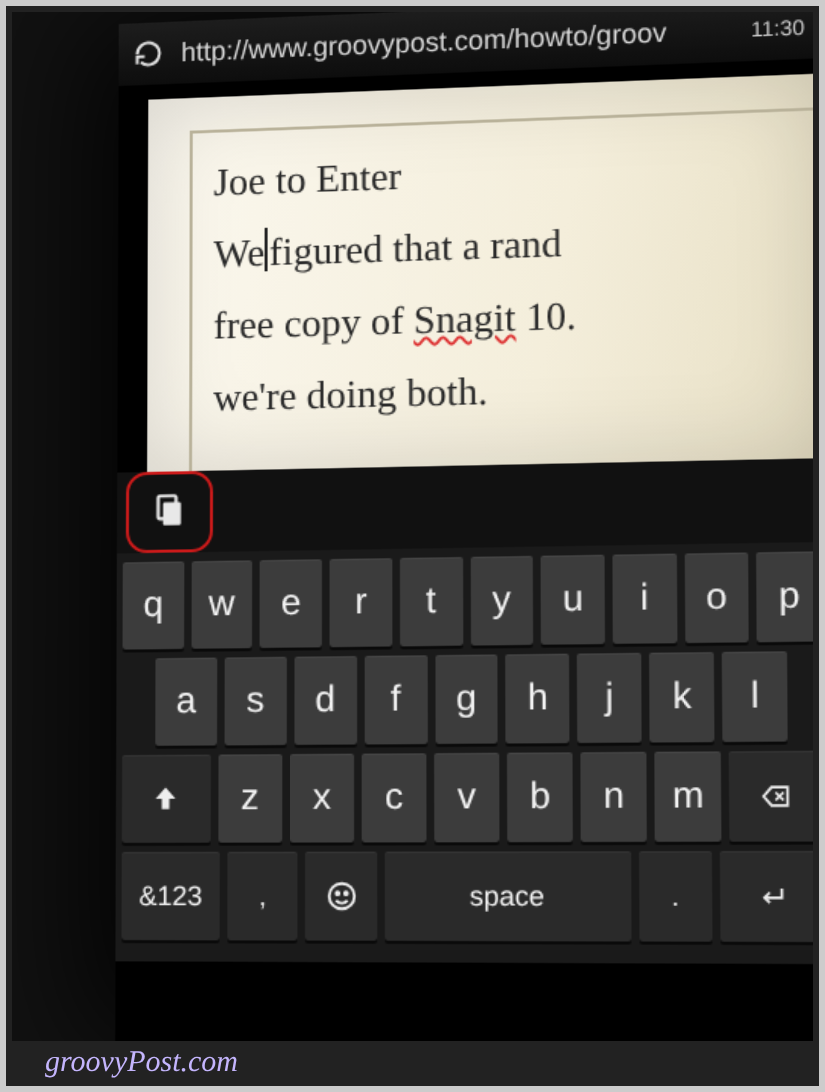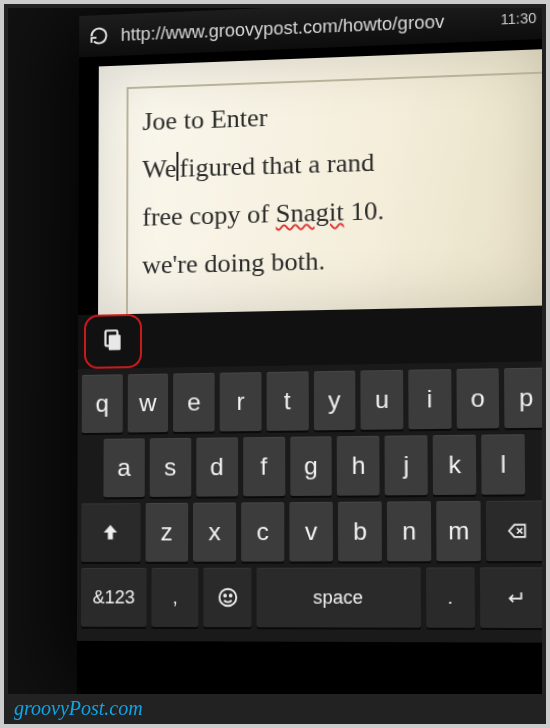--- a/index.html
+++ b/index.html
@@ -145,23 +145,23 @@
   }
   .krow.r2 { padding: 0 22px; }
   .key.fn {
     background: #2a2a2a;
     font-size: 18px;
   }
   .key.wide { flex: 1.4; }
   .key.space { flex: 3.4; font-size: 18px; }
   .watermark {
     position: absolute;
-    left: 10px;
+    left: 26px;
     bottom: 4px;
-    color: #0ea5e9;
+    color: #c4b5fd;
     font-style: italic;
     font-family: Georgia, serif;
     font-size: 20px;
   }
 </style>
 </head>
 <body>
 
 <div class="frame">
   <div class="inner">

